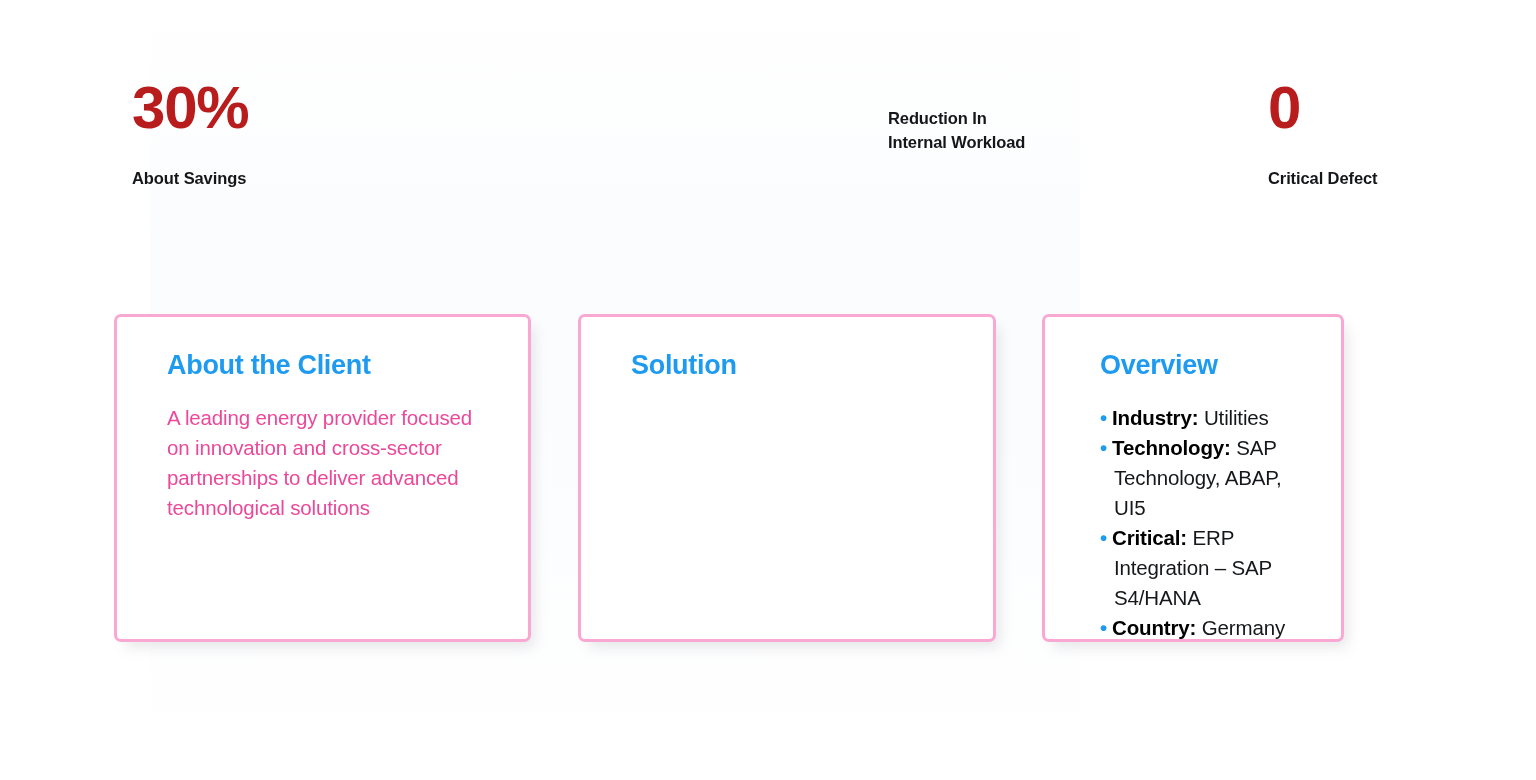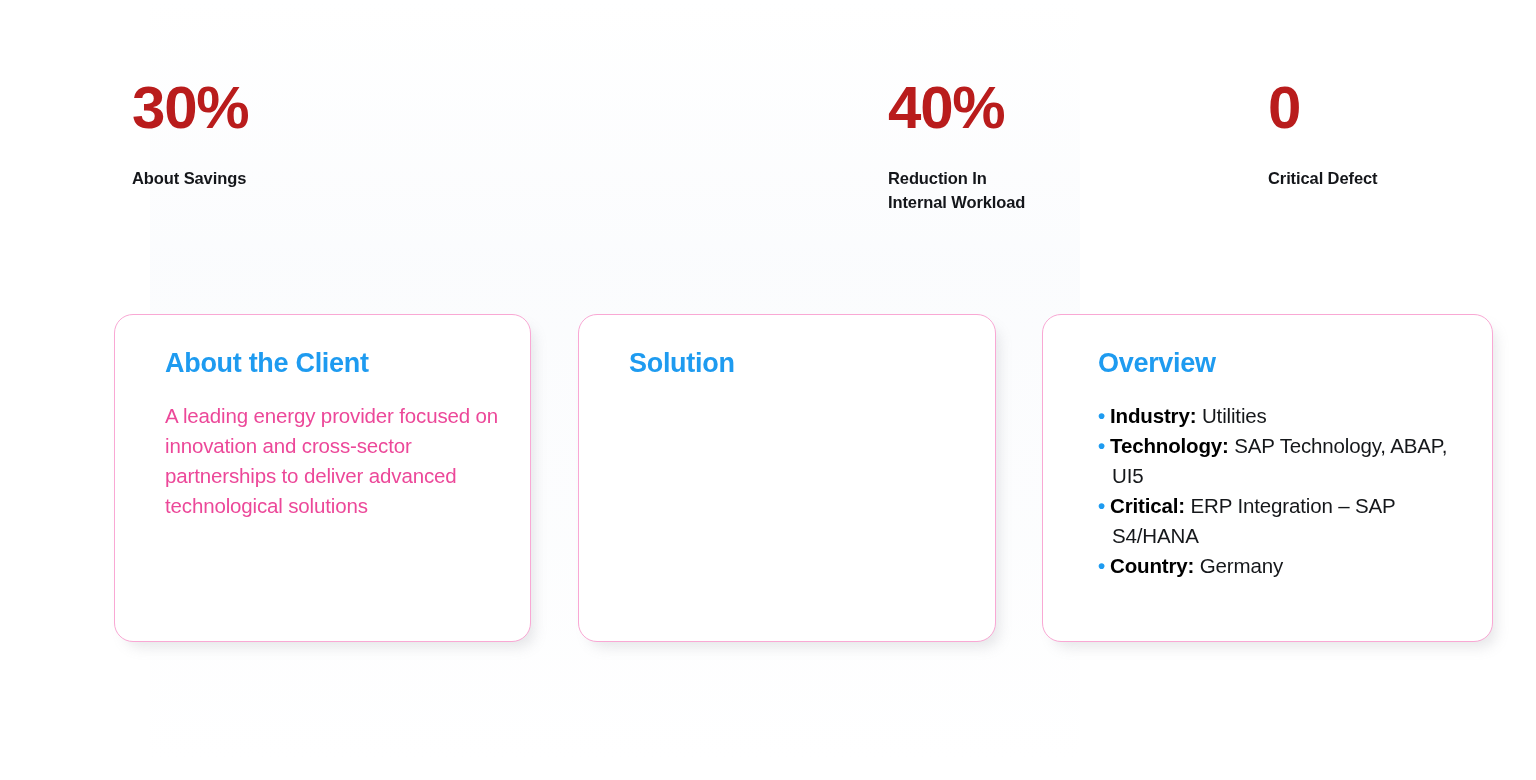--- a/index.html
+++ b/index.html
@@ -67,29 +67,29 @@
     left: 0;
     top: 314px;
     width: 1536px;
     height: 330px;
   }
   .card {
     position: absolute;
     top: 0;
     height: 328px;
     background: #ffffff;
-    border: 1px solid #f9a8d4;
-    border-radius: 19px;
+    border: 3px solid #f9a8d4;
+    border-radius: 7px;
     box-sizing: border-box;
     box-shadow: 7px 9px 14px -4px rgba(130,130,140,0.20);
     padding: 34px 30px 0 50px;
   }
   .card-0 { left: 114px; width: 417px; }
   .card-1 { left: 578px; width: 418px; }
-  .card-2 { left: 1042px; width: 451px; padding-left: 55px; }
+  .card-2 { left: 1042px; width: 302px; padding-left: 55px; }
 
   .card-title {
     font-size: 27px;
     font-weight: 700;
     letter-spacing: -0.3px;
     color: #1e9bf0;
     line-height: 1.1;
     margin: 0 0 22px 0;
   }
   .card-body {
@@ -138,21 +138,20 @@
 
 <section class="stats-row">
 
   <div class="stat stat-0">
     <div class="stat-value">30%</div>
     <div class="stat-label">About Savings</div>
   </div>
 
 
   <div class="stat stat-2">
-    <div class="stat-value">40%</div>
     <div class="stat-label">Reduction In
 Internal Workload</div>
   </div>
 
   <div class="stat stat-3">
     <div class="stat-value">0</div>
     <div class="stat-label">Critical Defect</div>
   </div>
 
 </section>

